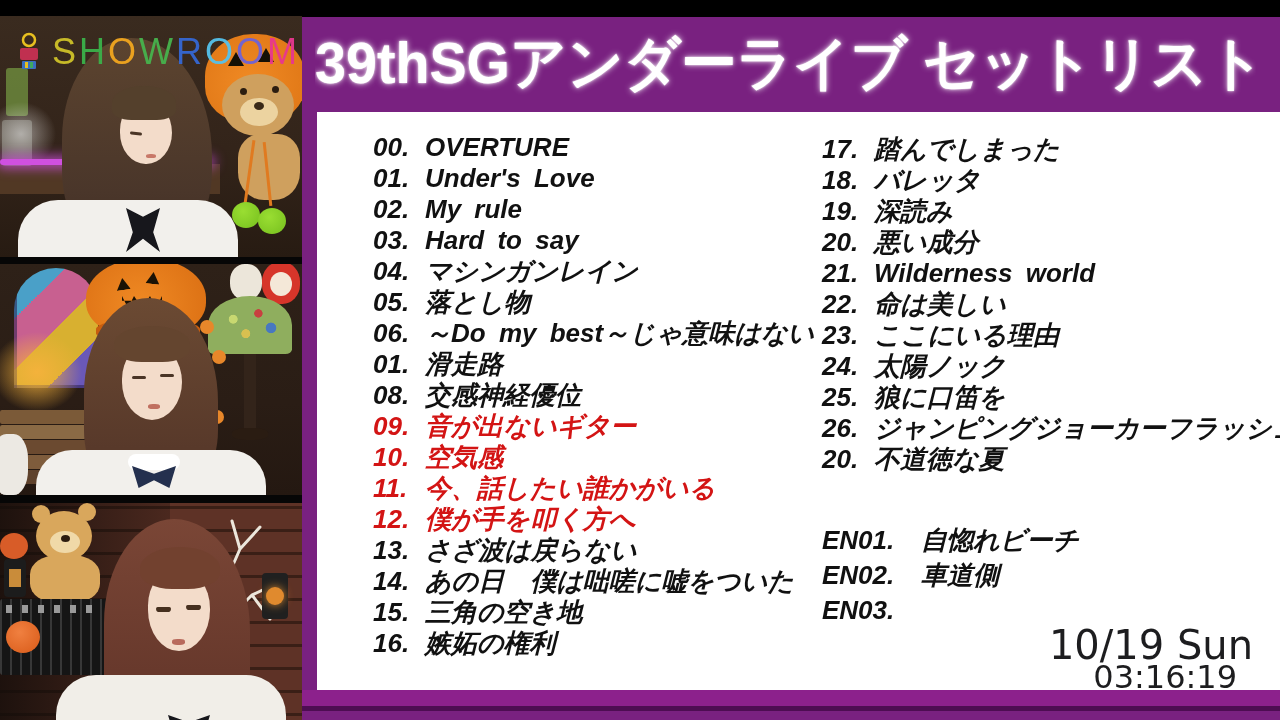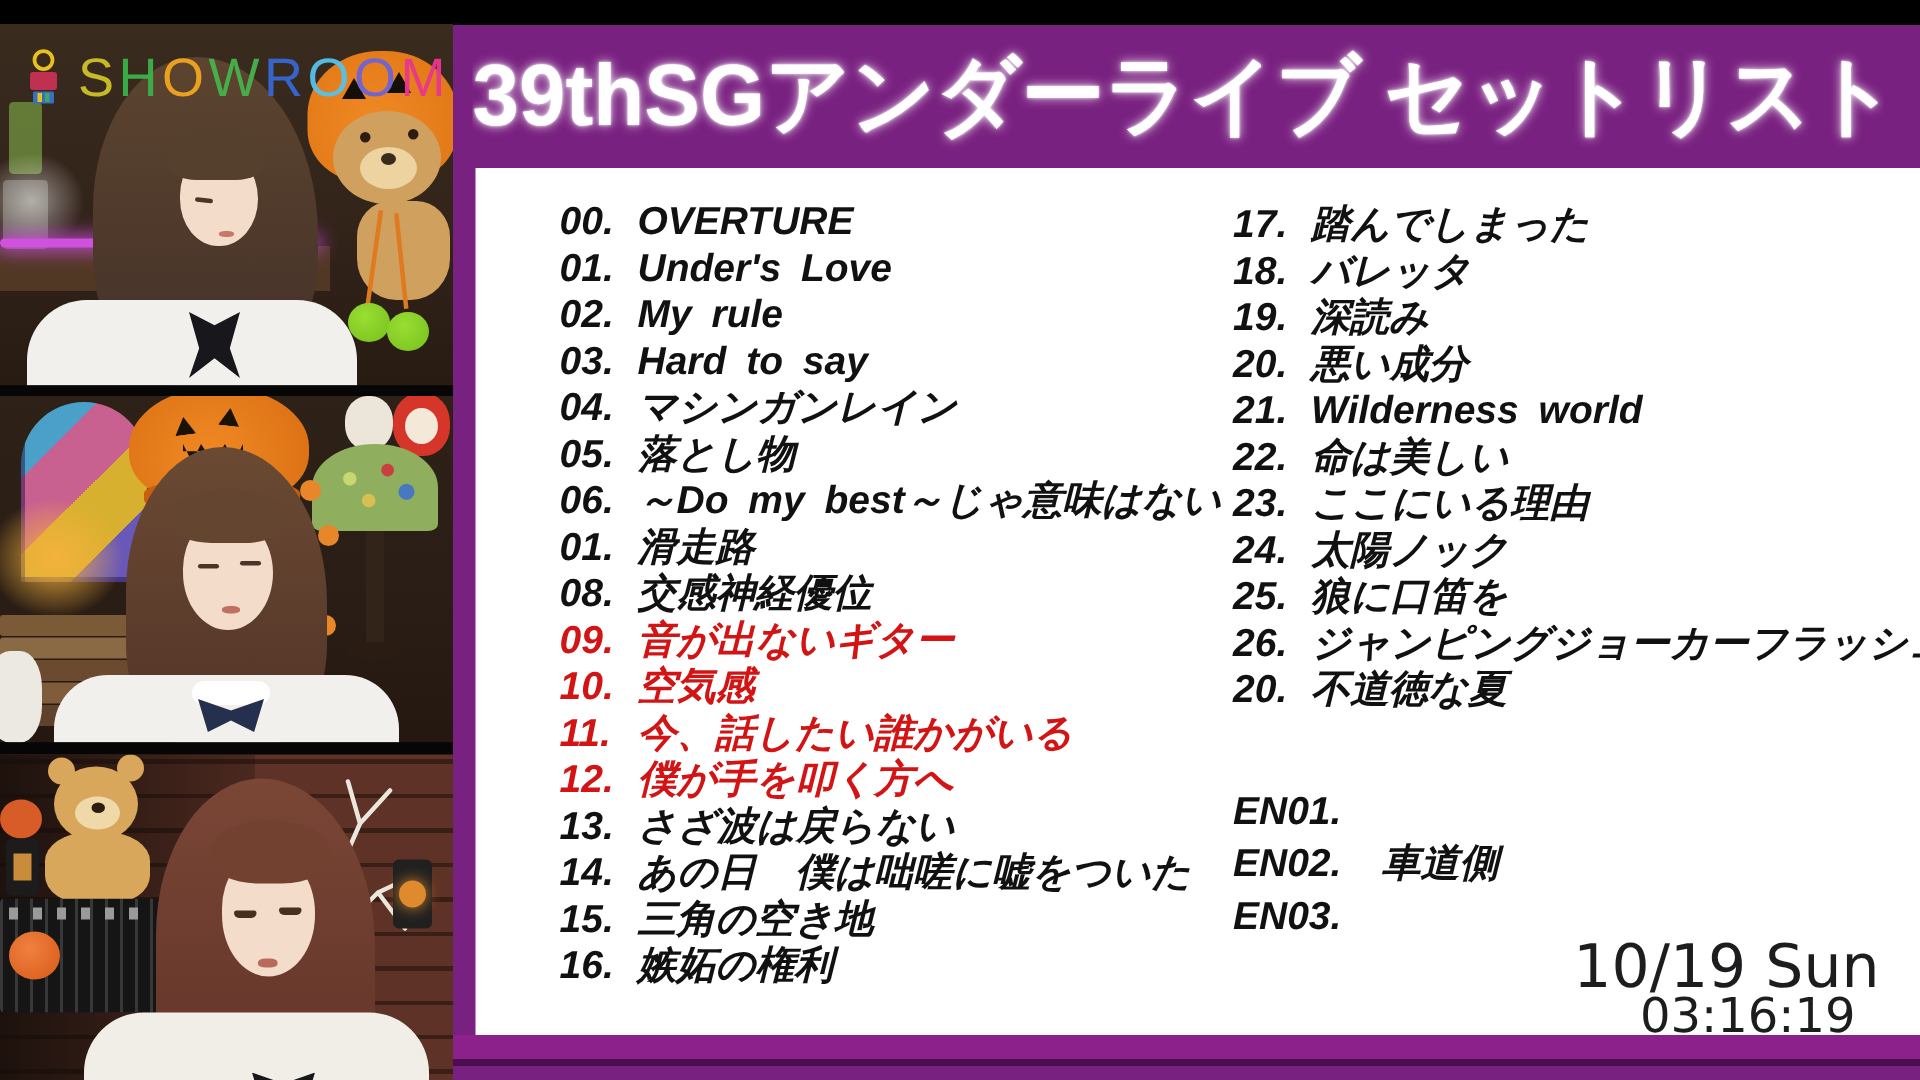--- a/index.html
+++ b/index.html
@@ -376,20 +376,21 @@
               <span class="song-title">ジャンピングジョーカーフラッシュ</span>
             </div>
             <div class="song-row">
               <span class="song-num">20.</span>
               <span class="song-title">不道徳な夏</span>
             </div>
           </div>
         <div id="encore">
             <div class="song-row">
               <span class="num-en">EN01.</span>
+              <span class="song-title">自惚れビーチ</span>
             </div>
             <div class="song-row">
               <span class="num-en">EN02.</span>
               <span class="song-title">車道側</span>
             </div>
             <div class="song-row">
               <span class="num-en">EN03.</span>
             </div>
           </div>
       </div>

